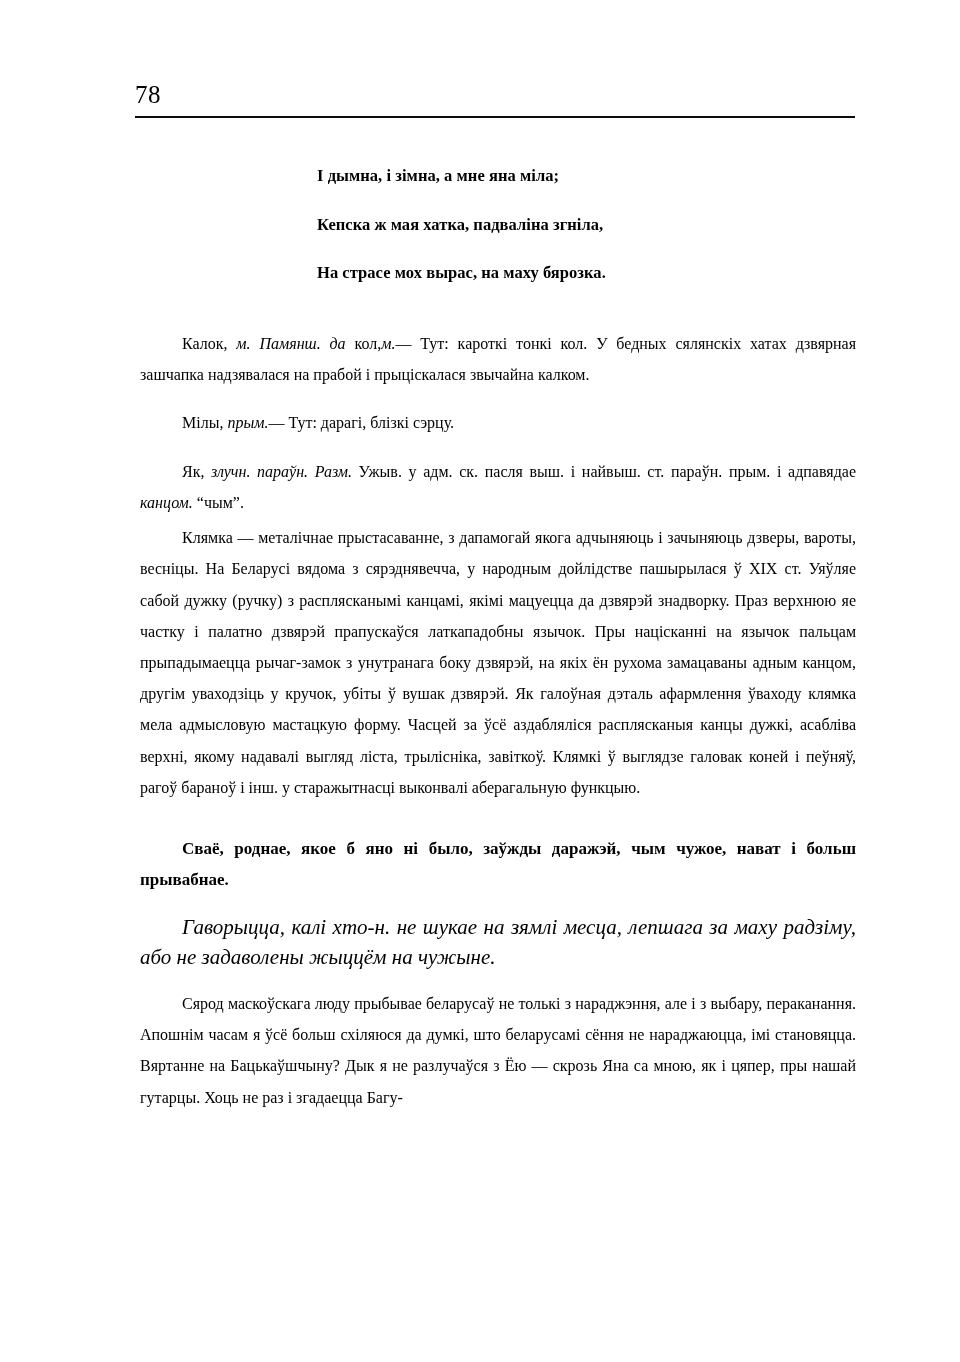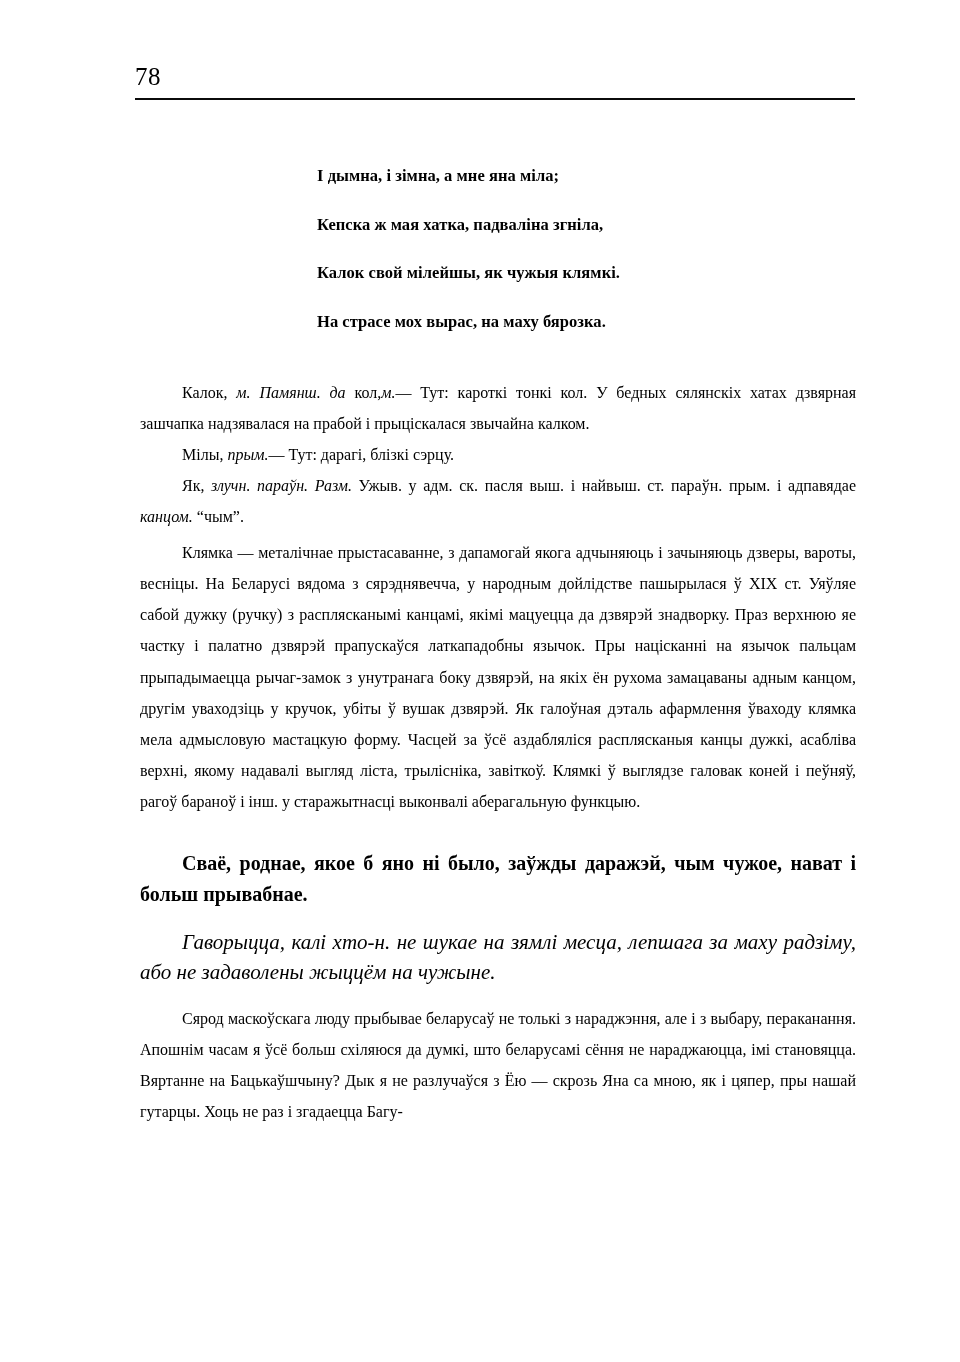--- a/index.html
+++ b/index.html
@@ -22,21 +22,21 @@
     position: absolute;
     inset: 0;
     width: 960px;
     height: 1362px;
   }
 
   
   .header {
     position: absolute;
     left: 135px;
-    top: 64px;
+    top: 82px;
     width: 720px;
     height: 40px;
   }
   .folio {
     position: absolute;
     left: 0px;
     top: 0px;
     font-size: 25px;
     font-weight: 400;
     letter-spacing: 0.5px;
@@ -82,35 +82,35 @@
     font-size: 16px;
     line-height: 31.2px;
     text-align: justify;
     text-justify: inter-word;
     hyphens: none;
   }
   .para.indent {
     text-indent: 42px;
   }
   .para + .para {
-    margin-top: 0;
+    margin-top: 17px;
   }
 
   .gap-sm { height: 4px; }
   .gap-md { height: 16px; }
   .gap-lg { height: 30px; }
 
   i, .it {
     font-style: italic;
   }
 
   
   .proverb {
     margin: 0;
-    font-size: 20px;
+    font-size: 17px;
     font-weight: 700;
     line-height: 31.5px;
     text-align: justify;
     text-indent: 42px;
   }
 
   
   .gloss {
     margin: 0;
     font-size: 21px;
@@ -128,21 +128,20 @@
   <div class="header">
     <div class="folio">78</div>
     <div class="rule"></div>
   </div>
 
   <div class="column">
 
     <div class="verse">
       <span class="vline">І дымна, і зімна, а мне яна міла;</span>
       <span class="vline">Кепска ж мая хатка, падваліна згніла,</span>
-      <span class="vline">Калок свой мілейшы, як чужыя клямкі.</span>
       <span class="vline">На страсе мох вырас, на маху бярозка.</span>
     </div>
 
     <div class="gap-sm"></div>
 
     <p class="para indent">
       <span>Калок,</span>
       <i>м.</i>
       <i>Памянш. да</i>
       <span>кол,</span><i>м.</i><span>—</span>

